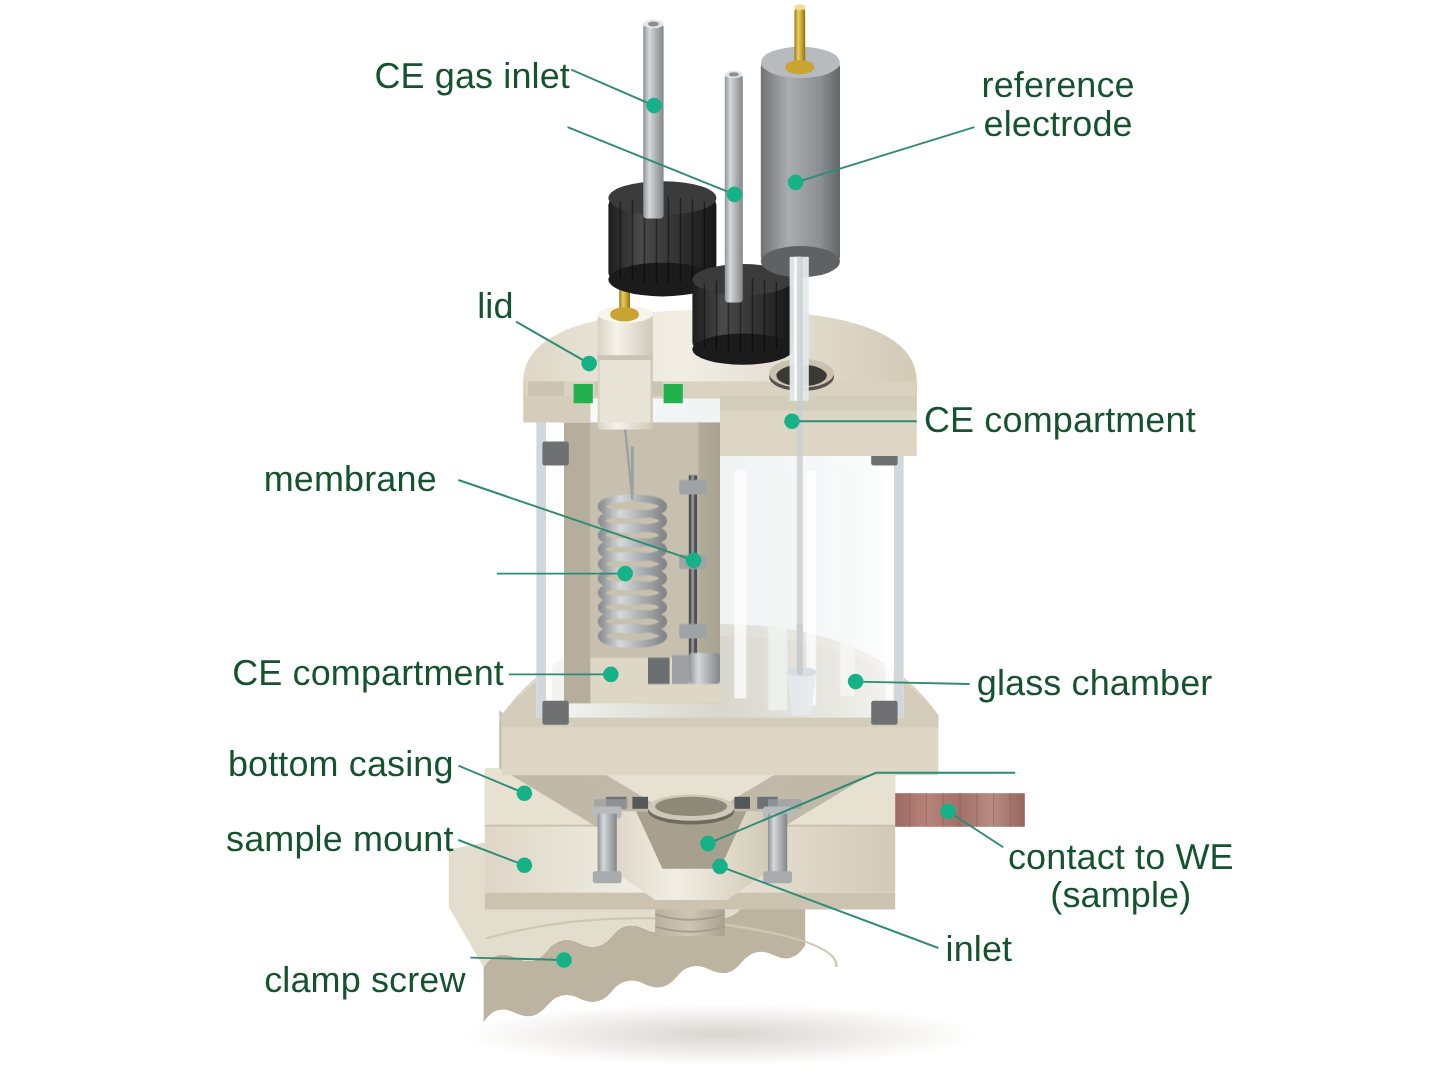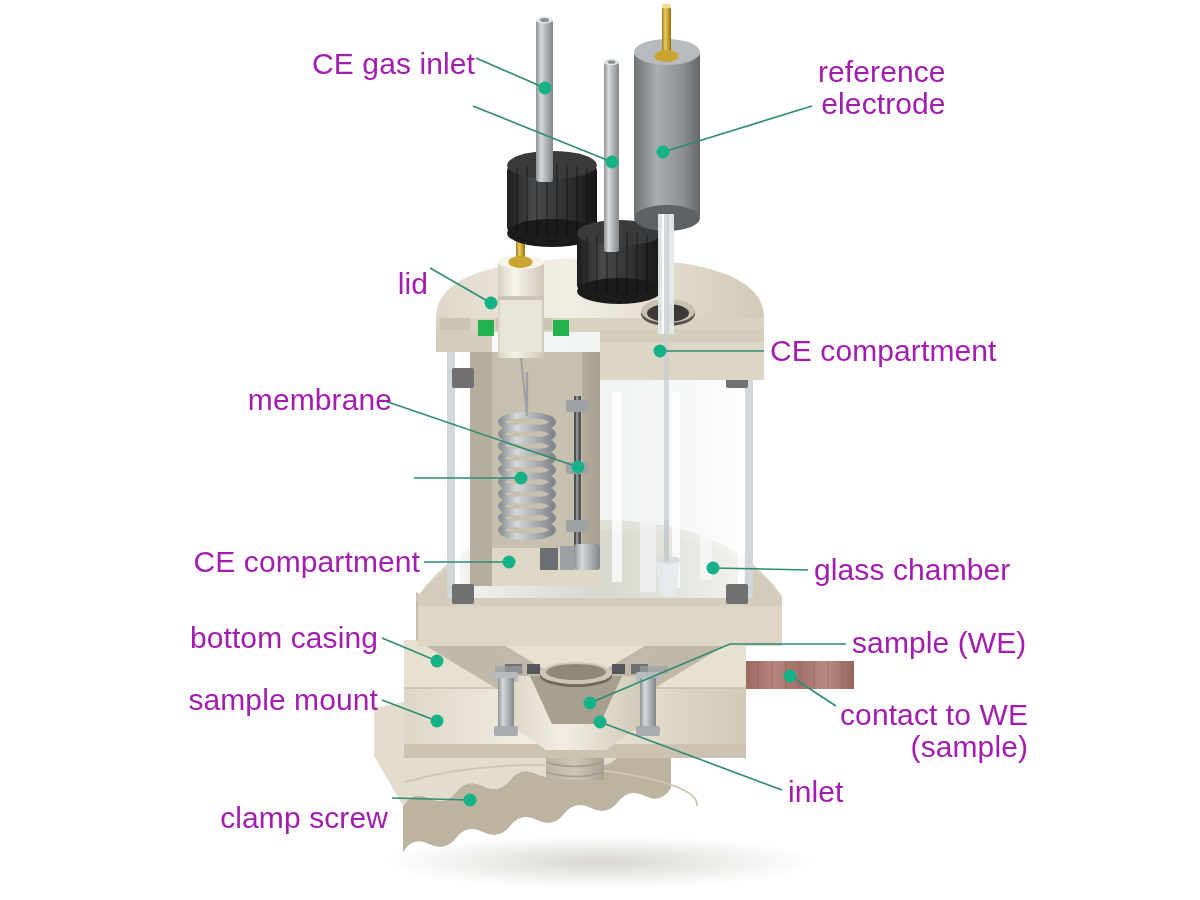--- a/index.html
+++ b/index.html
@@ -11,28 +11,28 @@
   }
   #stage{position:absolute;inset:0;width:1200px;height:900px;}
 
   
   #artwork{position:absolute;left:0;top:0;width:1200px;height:900px;}
 
   
   #labels{position:absolute;left:0;top:0;width:1200px;height:900px;}
   .label{
     position:absolute;
-    color:#a21caf;
+    color:#14532d;
     font-size:30px;
     line-height:1.07;
     white-space:pre;
     font-weight:400;
     letter-spacing:.1px;
   }
-  .label.right{text-align:right;}
+  .label.right{text-align:center;}
   .label.left{text-align:right;}
   .lead{stroke:#2e8b74;stroke-width:1.6;fill:none;}
   .dot{fill:#14b286;}
 </style>
 </head>
 <body>
 
 <div id="stage">
 
   <svg id="artwork" viewBox="0 0 1200 900">
@@ -378,27 +378,26 @@
     <circle class="dot" cx="600" cy="722" r="6.5"></circle>
 
     <path class="lead" d="M392 798 L470 800"></path>
     <circle class="dot" cx="470" cy="800" r="6.5"></circle>
   </svg>
 
   <div id="labels">
     <div class="label left" style="left:150px;top:48px;width:325px;">CE gas inlet</div>
     <div class="label right" style="left:818px;top:56px;">reference
 electrode</div>
-    <div class="label left" style="left:300px;top:268px;width:128px;">lid</div>
+    <div class="label left" style="left:300px;top:240px;width:128px;">lid</div>
     <div class="label right" style="left:770px;top:335px;">CE compartment</div>
-    <div class="label left" style="left:132px;top:384px;width:260px;">membrane</div>
+    <div class="label left" style="left:104px;top:384px;width:260px;">membrane</div>
     <div class="label left" style="left:120px;top:546px;width:300px;">CE compartment</div>
     <div class="label left" style="left:120px;top:622px;width:258px;">bottom casing</div>
     <div class="label right" style="left:814px;top:554px;">glass chamber</div>
-    <div class="label right" style="left:852px;top:627px;">sample (WE)</div>
     <div class="label left" style="left:120px;top:684px;width:258px;text-align:right;">sample mount</div>
     <div class="label right" style="left:840px;top:699px;">contact to WE
 (sample)</div>
     <div class="label right" style="left:788px;top:776px;">inlet</div>
     <div class="label left" style="left:120px;top:782px;width:268px;margin-top:20px;">clamp screw</div>
   </div>
 
 </div>
 
 </body></html>

